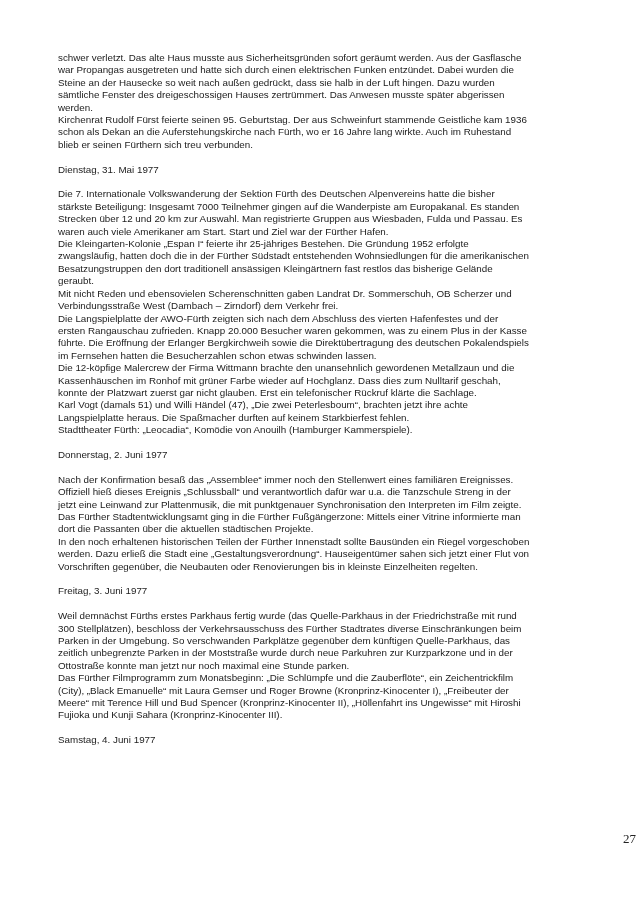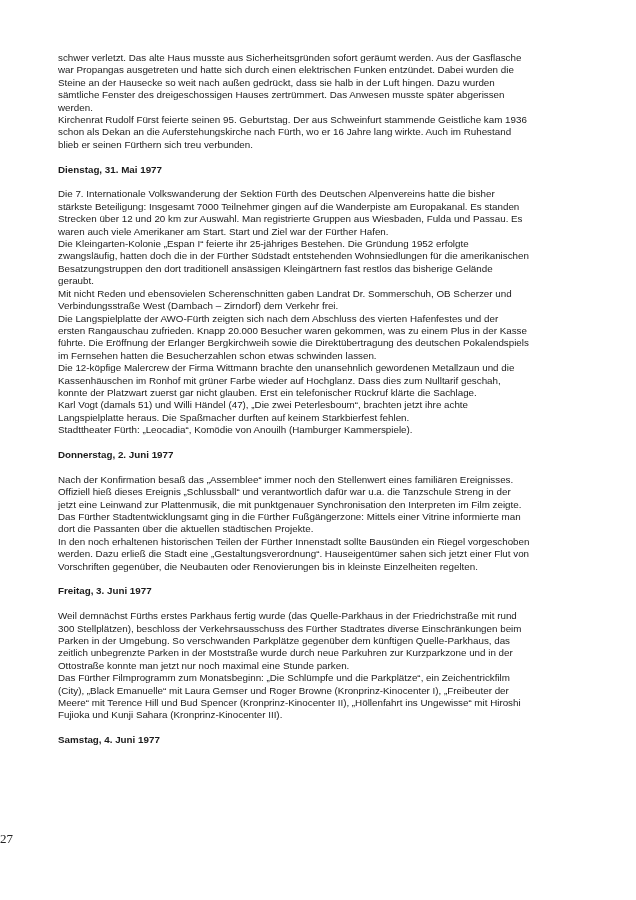--- a/index.html
+++ b/index.html
@@ -15,32 +15,32 @@
   .content {
     position: absolute;
     left: 58px;
     top: 52px;
     width: 564px;
     font-size: 9.8px;
     line-height: 12.4px;
   }
   .ln { white-space: pre; min-height: 12.4px; }
   .heading {
-    font-weight: bold;
+    font-weight: normal;
     white-space: pre;
     margin-top: 12.4px;
     margin-bottom: 12.4px;
   }
   .para { margin: 0; }
   .footer {
     position: absolute;
     top: 831px;
     left: 0;
     width: 100%;
-    text-align: left;
+    text-align: right;
     font-family: "Liberation Serif", serif;
     font-size: 13px;
     color: #222222;
   }
 </style>
 </head>
 <body>
 
 <div class="page">
   <div class="content" id="content">
@@ -90,21 +90,21 @@
         <div class="ln">werden. Dazu erließ die Stadt eine „Gestaltungsverordnung“. Hauseigentümer sahen sich jetzt einer Flut von</div>
         <div class="ln">Vorschriften gegenüber, die Neubauten oder Renovierungen bis in kleinste Einzelheiten regelten.</div>
       </div>
       <div class="heading">Freitag, 3. Juni 1977</div>
       <div class="para">
         <div class="ln">Weil demnächst Fürths erstes Parkhaus fertig wurde (das Quelle-Parkhaus in der Friedrichstraße mit rund</div>
         <div class="ln">300 Stellplätzen), beschloss der Verkehrsausschuss des Fürther Stadtrates diverse Einschränkungen beim</div>
         <div class="ln">Parken in der Umgebung. So verschwanden Parkplätze gegenüber dem künftigen Quelle-Parkhaus, das</div>
         <div class="ln">zeitlich unbegrenzte Parken in der Moststraße wurde durch neue Parkuhren zur Kurzparkzone und in der</div>
         <div class="ln">Ottostraße konnte man jetzt nur noch maximal eine Stunde parken.</div>
-        <div class="ln">Das Fürther Filmprogramm zum Monatsbeginn: „Die Schlümpfe und die Parkplätze“, ein Zeichentrickfilm</div>
+        <div class="ln">Das Fürther Filmprogramm zum Monatsbeginn: „Die Schlümpfe und die Zauberflöte“, ein Zeichentrickfilm</div>
         <div class="ln">(City), „Black Emanuelle“ mit Laura Gemser und Roger Browne (Kronprinz-Kinocenter I), „Freibeuter der</div>
         <div class="ln">Meere“ mit Terence Hill und Bud Spencer (Kronprinz-Kinocenter II), „Höllenfahrt ins Ungewisse“ mit Hiroshi</div>
         <div class="ln">Fujioka und Kunji Sahara (Kronprinz-Kinocenter III).</div>
       </div>
       <div class="heading">Samstag, 4. Juni 1977</div>
     </div>
   <div class="footer">27</div>
 </div>
 
 </body></html>

